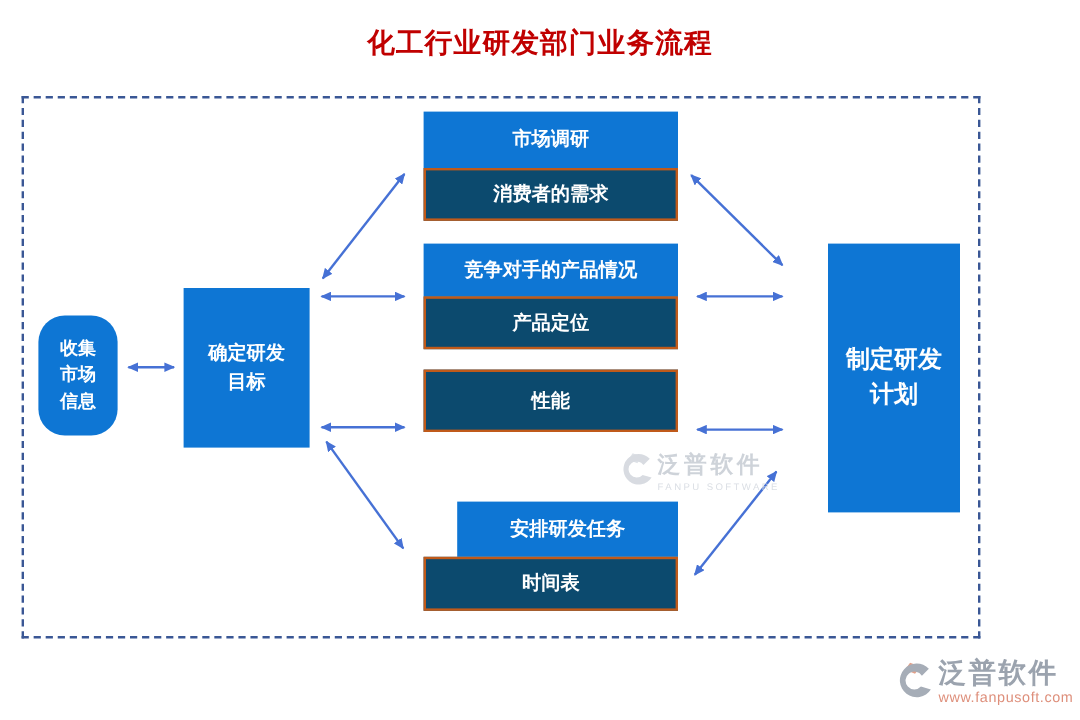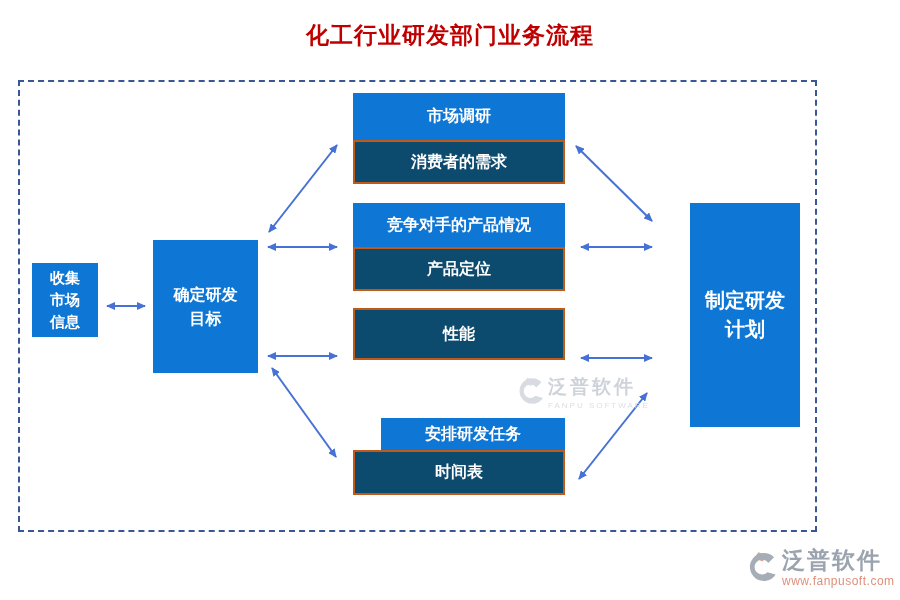--- a/index.html
+++ b/index.html
@@ -11,33 +11,33 @@
     font-size: 23px; font-weight: bold; color: #C00000; letter-spacing: 1px; }
 
   .frame { position: absolute; left: 18px; top: 80px; width: 799px; height: 452px;
     border: 2px dashed #3A5795; }
 
   .bluebox { position: absolute; background: #0E76D4; color: #fff; font-weight: bold;
     display: flex; flex-direction: column; align-items: center; justify-content: center;
     text-align: center; }
   .bluebox .ln { display: block; line-height: 1.45; }
 
-  .node-collect { left: 32px; top: 263px; width: 66px; height: 74px; font-size: 15px; }
+  .node-collect { left: 32px; top: 263px; width: 66px; height: 100px; font-size: 15px; border-radius: 22px; }
   .node-goal    { left: 153px; top: 240px; width: 105px; height: 133px; font-size: 16px; }
   .node-plan    { left: 690px; top: 203px; width: 110px; height: 224px; font-size: 20px; }
 
   .step { position: absolute; left: 353px; width: 212px; }
   .step .top { background: #0E76D4; color: #fff; font-weight: bold; font-size: 16px;
     display: flex; align-items: center; justify-content: center; }
   .step .bot { background: #0c4a6e; border: 2px solid #C05A1A; color: #fff;
     font-weight: bold; font-size: 16px; display: flex; align-items: center; justify-content: center; }
   .step1 { top: 93px; }  .step1 .top { height: 47px; } .step1 .bot { height: 44px; }
   .step2 { top: 203px; } .step2 .top { height: 44px; } .step2 .bot { height: 44px; }
   .step3 { top: 308px; } .step3 .top { height: 48px; } .step3 .bot { height: 52px; }
-  .step4 { top: 418px; } .step4 .top { height: 32px; margin-left: 28px; } .step4 .bot { height: 45px; }
+  .step4 { top: 418px; } .step4 .top { height: 46px; margin-left: 28px; } .step4 .bot { height: 45px; }
 
   svg.arrows { position: absolute; left: 0; top: 0; width: 900px; height: 600px;
     pointer-events: none; }
   svg.arrows line { stroke: #4671D5; stroke-width: 2; }
 
   .watermark { position: absolute; left: 516px; top: 374px; display: flex;
     align-items: flex-start; opacity: 0.95; }
   .watermark .wm-text { margin-left: 2px; }
   .watermark .wm-cn { font-size: 19px; font-weight: bold; color: #ccd1d8; letter-spacing: 3px; }
   .watermark .wm-en { font-size: 8px; color: #d9dde3; letter-spacing: 2px; margin-top: 1px; }

